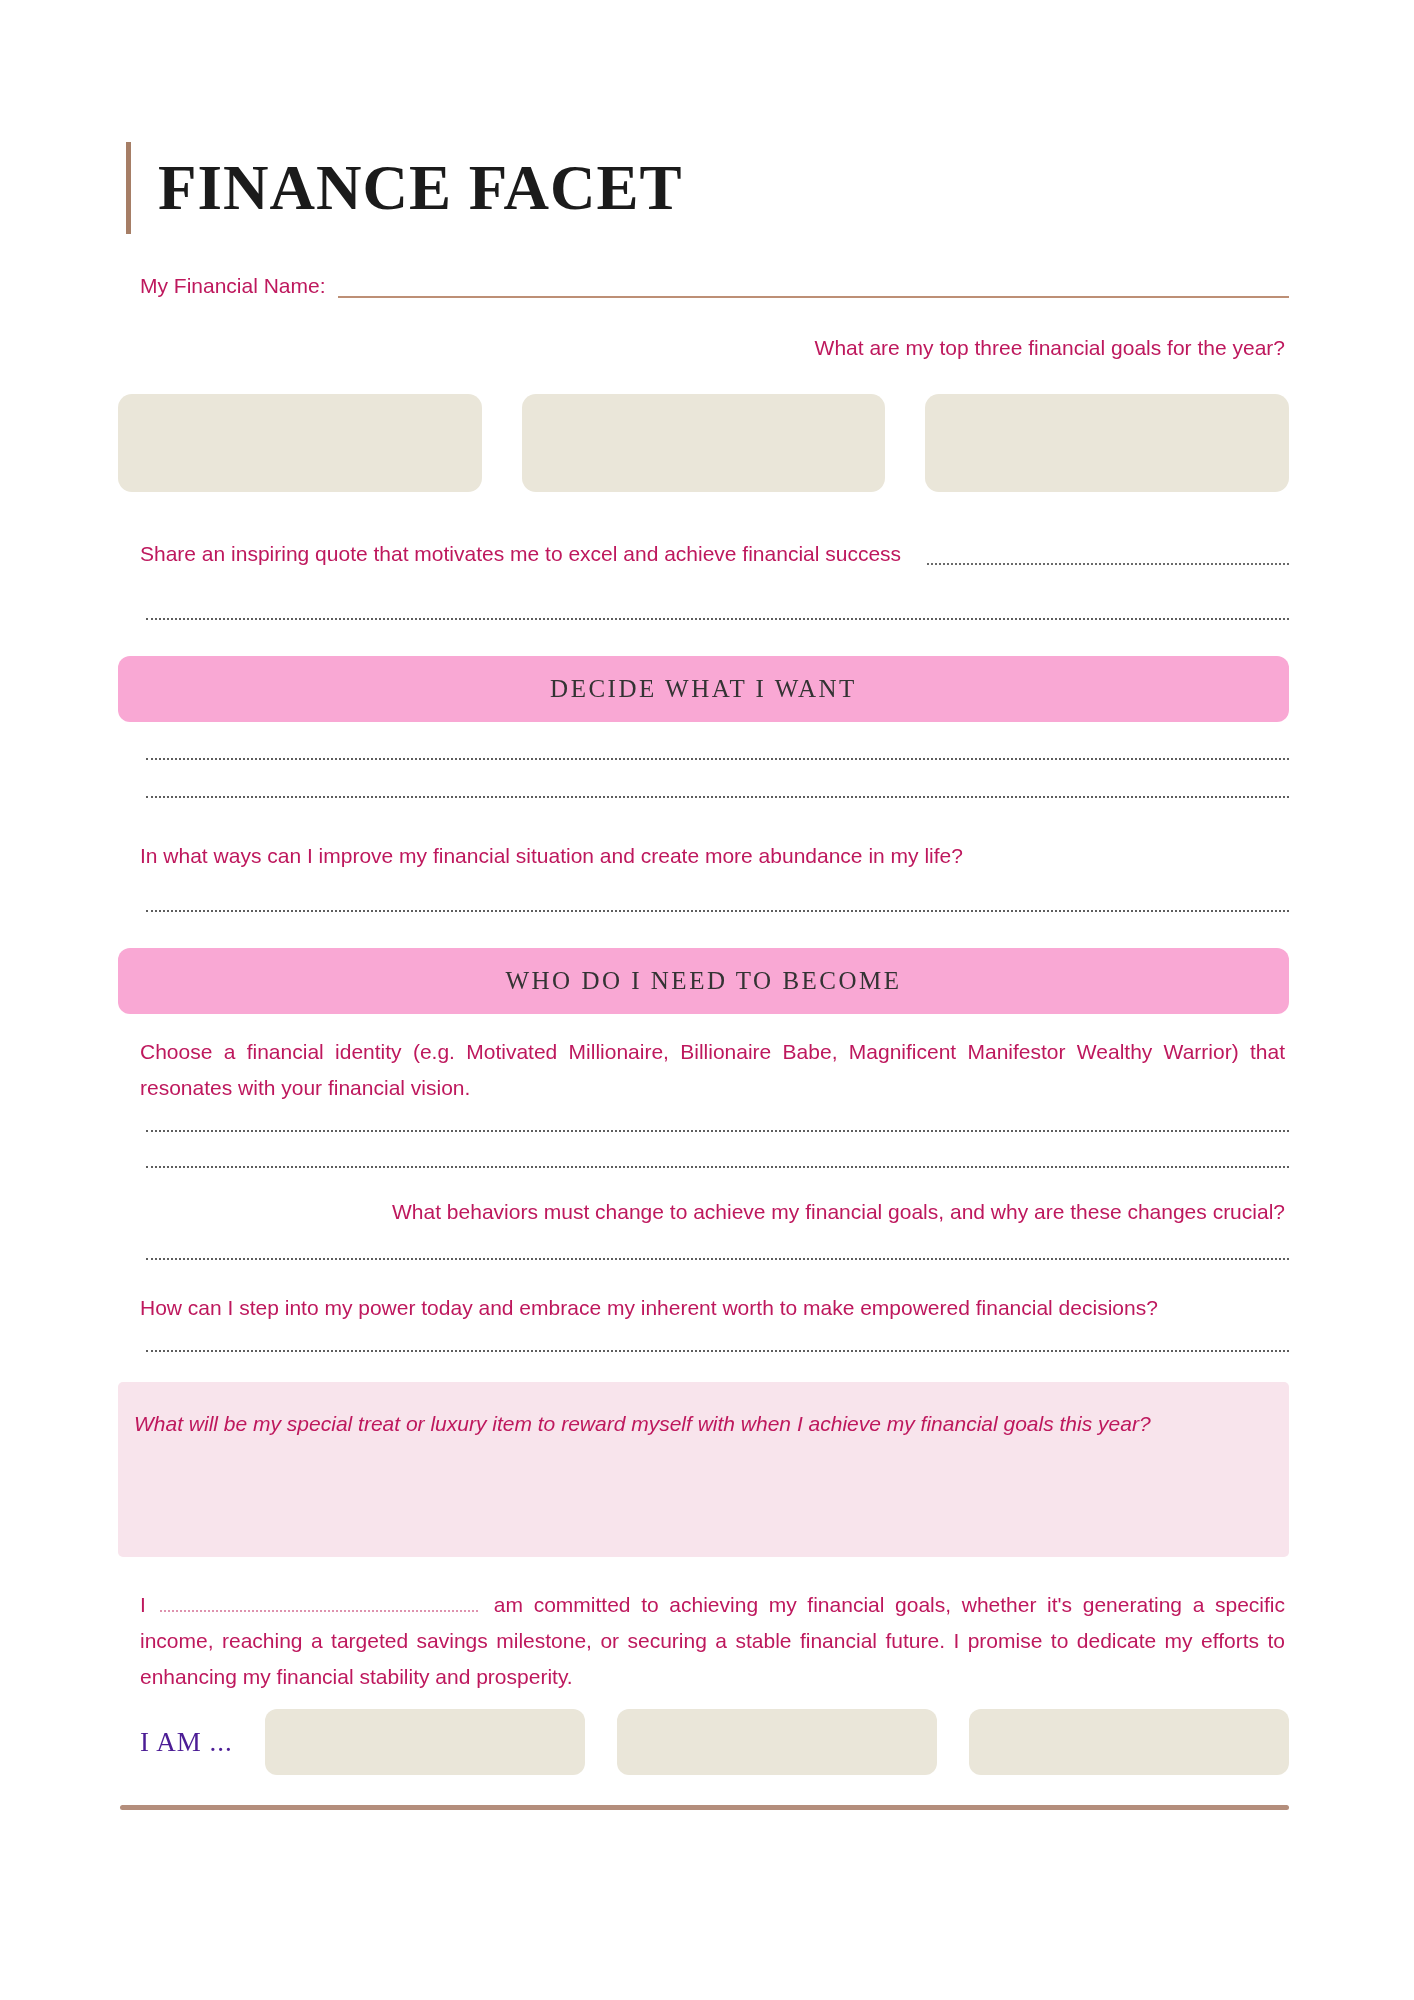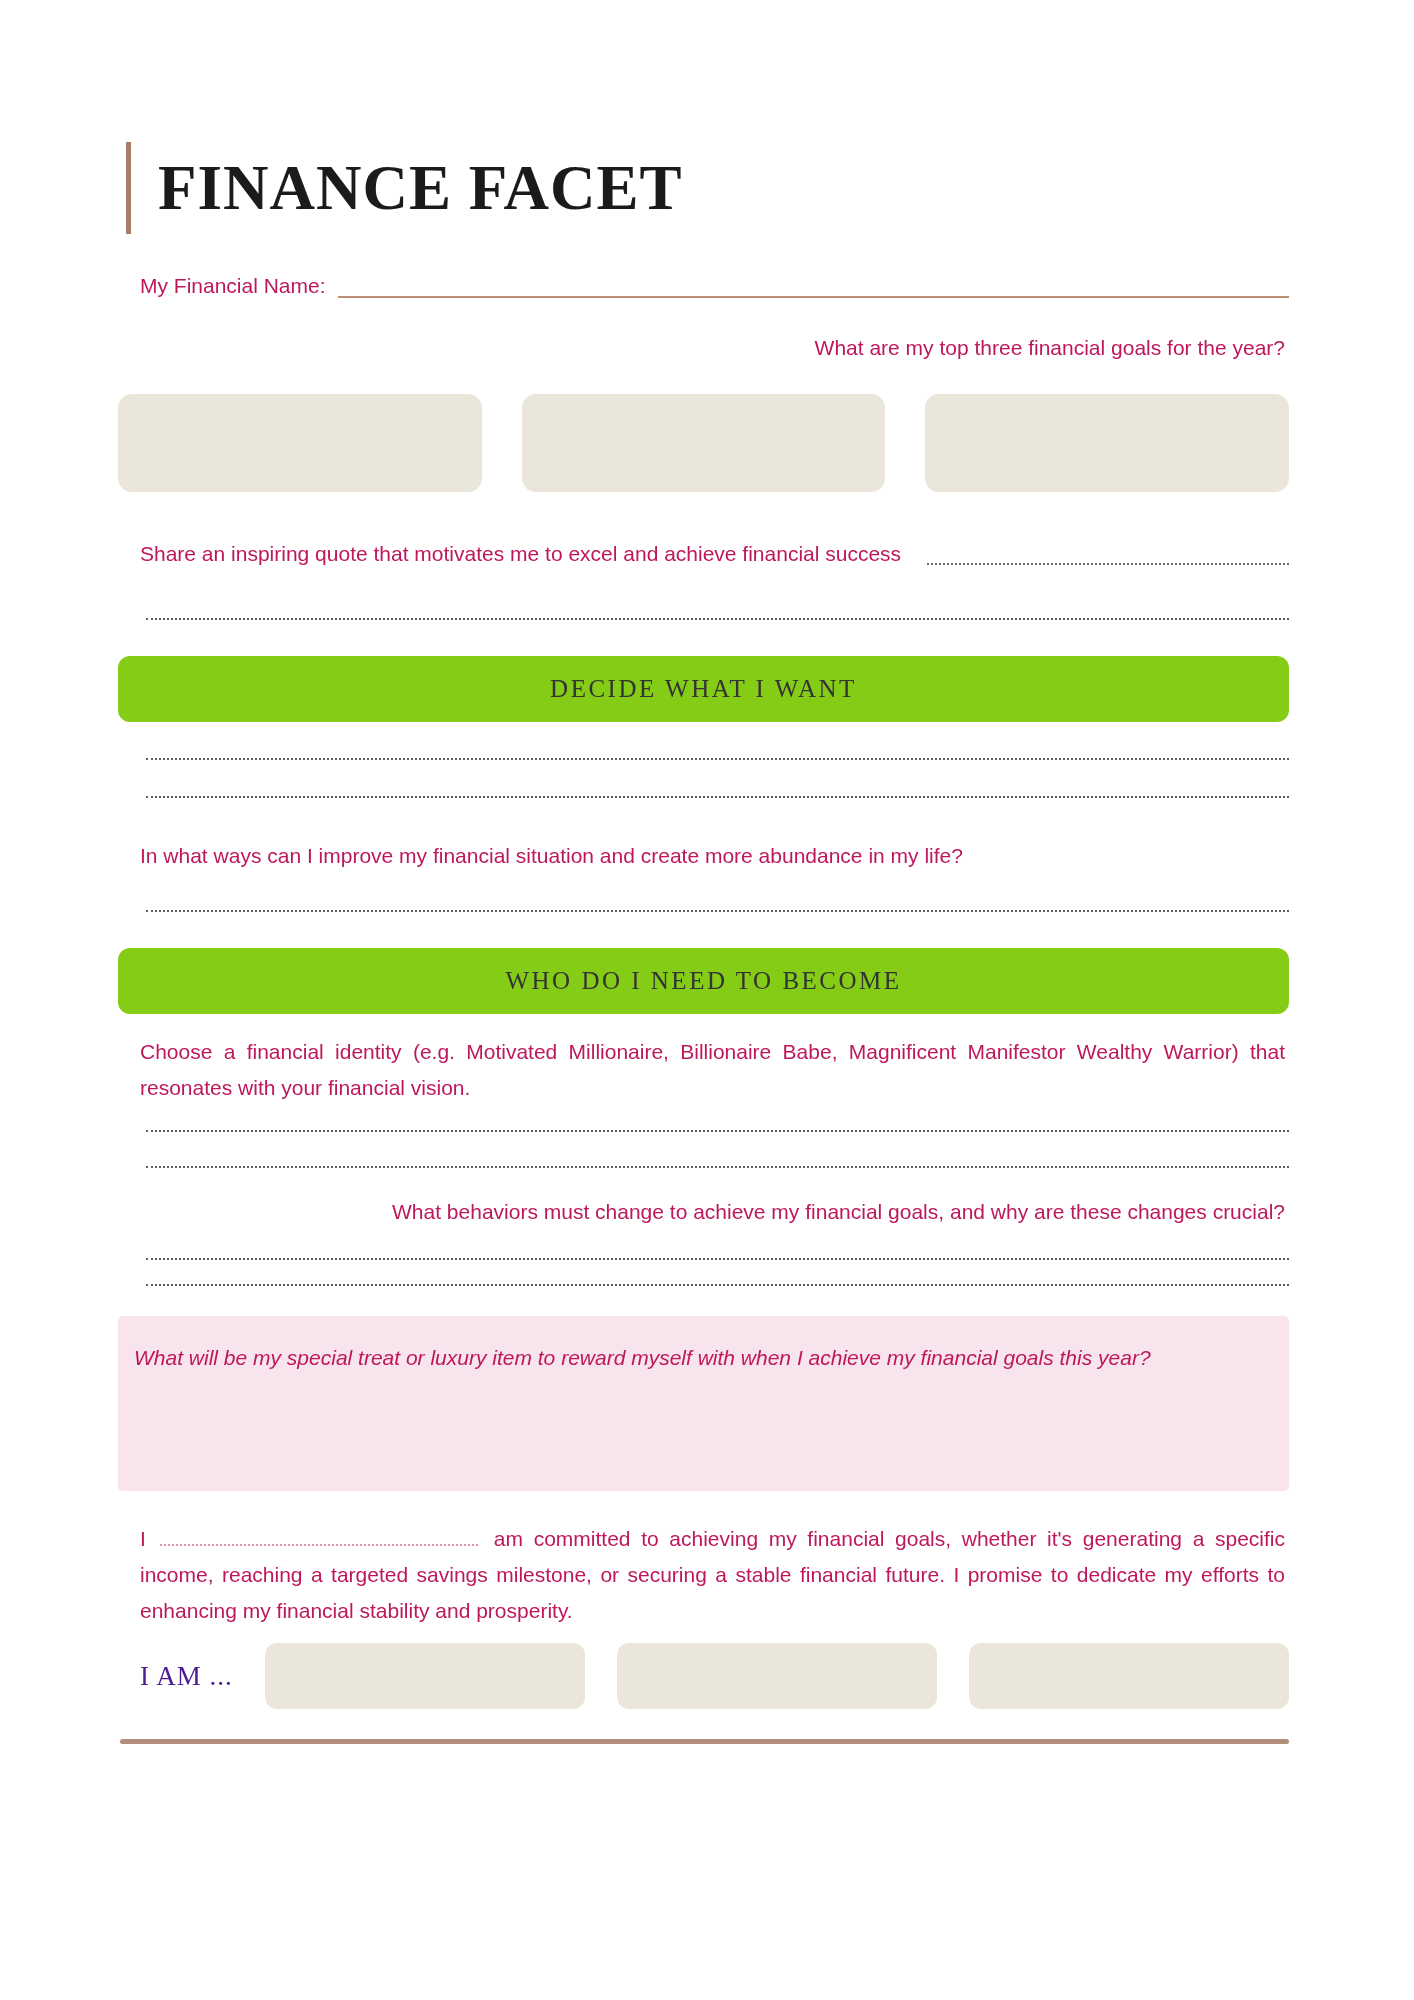--- a/index.html
+++ b/index.html
@@ -65,21 +65,21 @@
     border-bottom:2px dotted #5d5d5d;
     margin-left:28px;margin-right:0;
     height:0;
   }
   .mt46{margin-top:46px;} .mt40{margin-top:40px;} .mt36{margin-top:36px;}
   .mt34{margin-top:34px;} .mt30{margin-top:30px;} .mt28{margin-top:28px;}
   .mt26{margin-top:26px;text-align:right;} .mt24{margin-top:24px;} .mt20{margin-top:20px;}
   
   .banner{
     margin-top:36px;
-    background:#84cc16;
+    background:#f9a8d4;
     border-radius:12px;
     height:66px;
     display:flex;align-items:center;justify-content:center;
   }
   .banner span{
     font-family:"Liberation Serif", serif;
     font-size:25px;
     letter-spacing:2.5px;
     color:#333333;
   }
@@ -164,20 +164,21 @@
     <span>WHO DO I NEED TO BECOME</span>
   </div>
 
   <p class="q justify mt20">Choose a financial identity (e.g. Motivated Millionaire, Billionaire Babe, Magnificent Manifestor Wealthy Warrior) that resonates with your financial vision.</p>
   <div class="dotted mt24"></div>
   <div class="dotted mt34"></div>
 
   <p class="q mt26">What behaviors must change to achieve my financial goals, and why are these changes crucial?</p>
   <div class="dotted mt28"></div>
 
+  <p class="q justify mt30">How can I step into my power today and embrace my inherent worth to make empowered financial decisions?</p>
   <div class="dotted mt24"></div>
 
   <div class="reward-box">
     <p class="q justify">What will be my special treat or luxury item to reward myself with when I achieve my financial goals this year?</p>
   </div>
 
   <p class="q justify commitment"><span>I</span><span class="pink-dotted"></span><span>am  committed to achieving my financial goals, whether it's generating a specific income, reaching a targeted savings milestone, or securing a stable financial future. I promise to dedicate my efforts to enhancing my financial stability and prosperity.</span></p>
 
   <div class="iam-row">
     <span class="iam-label">I AM ...</span>

